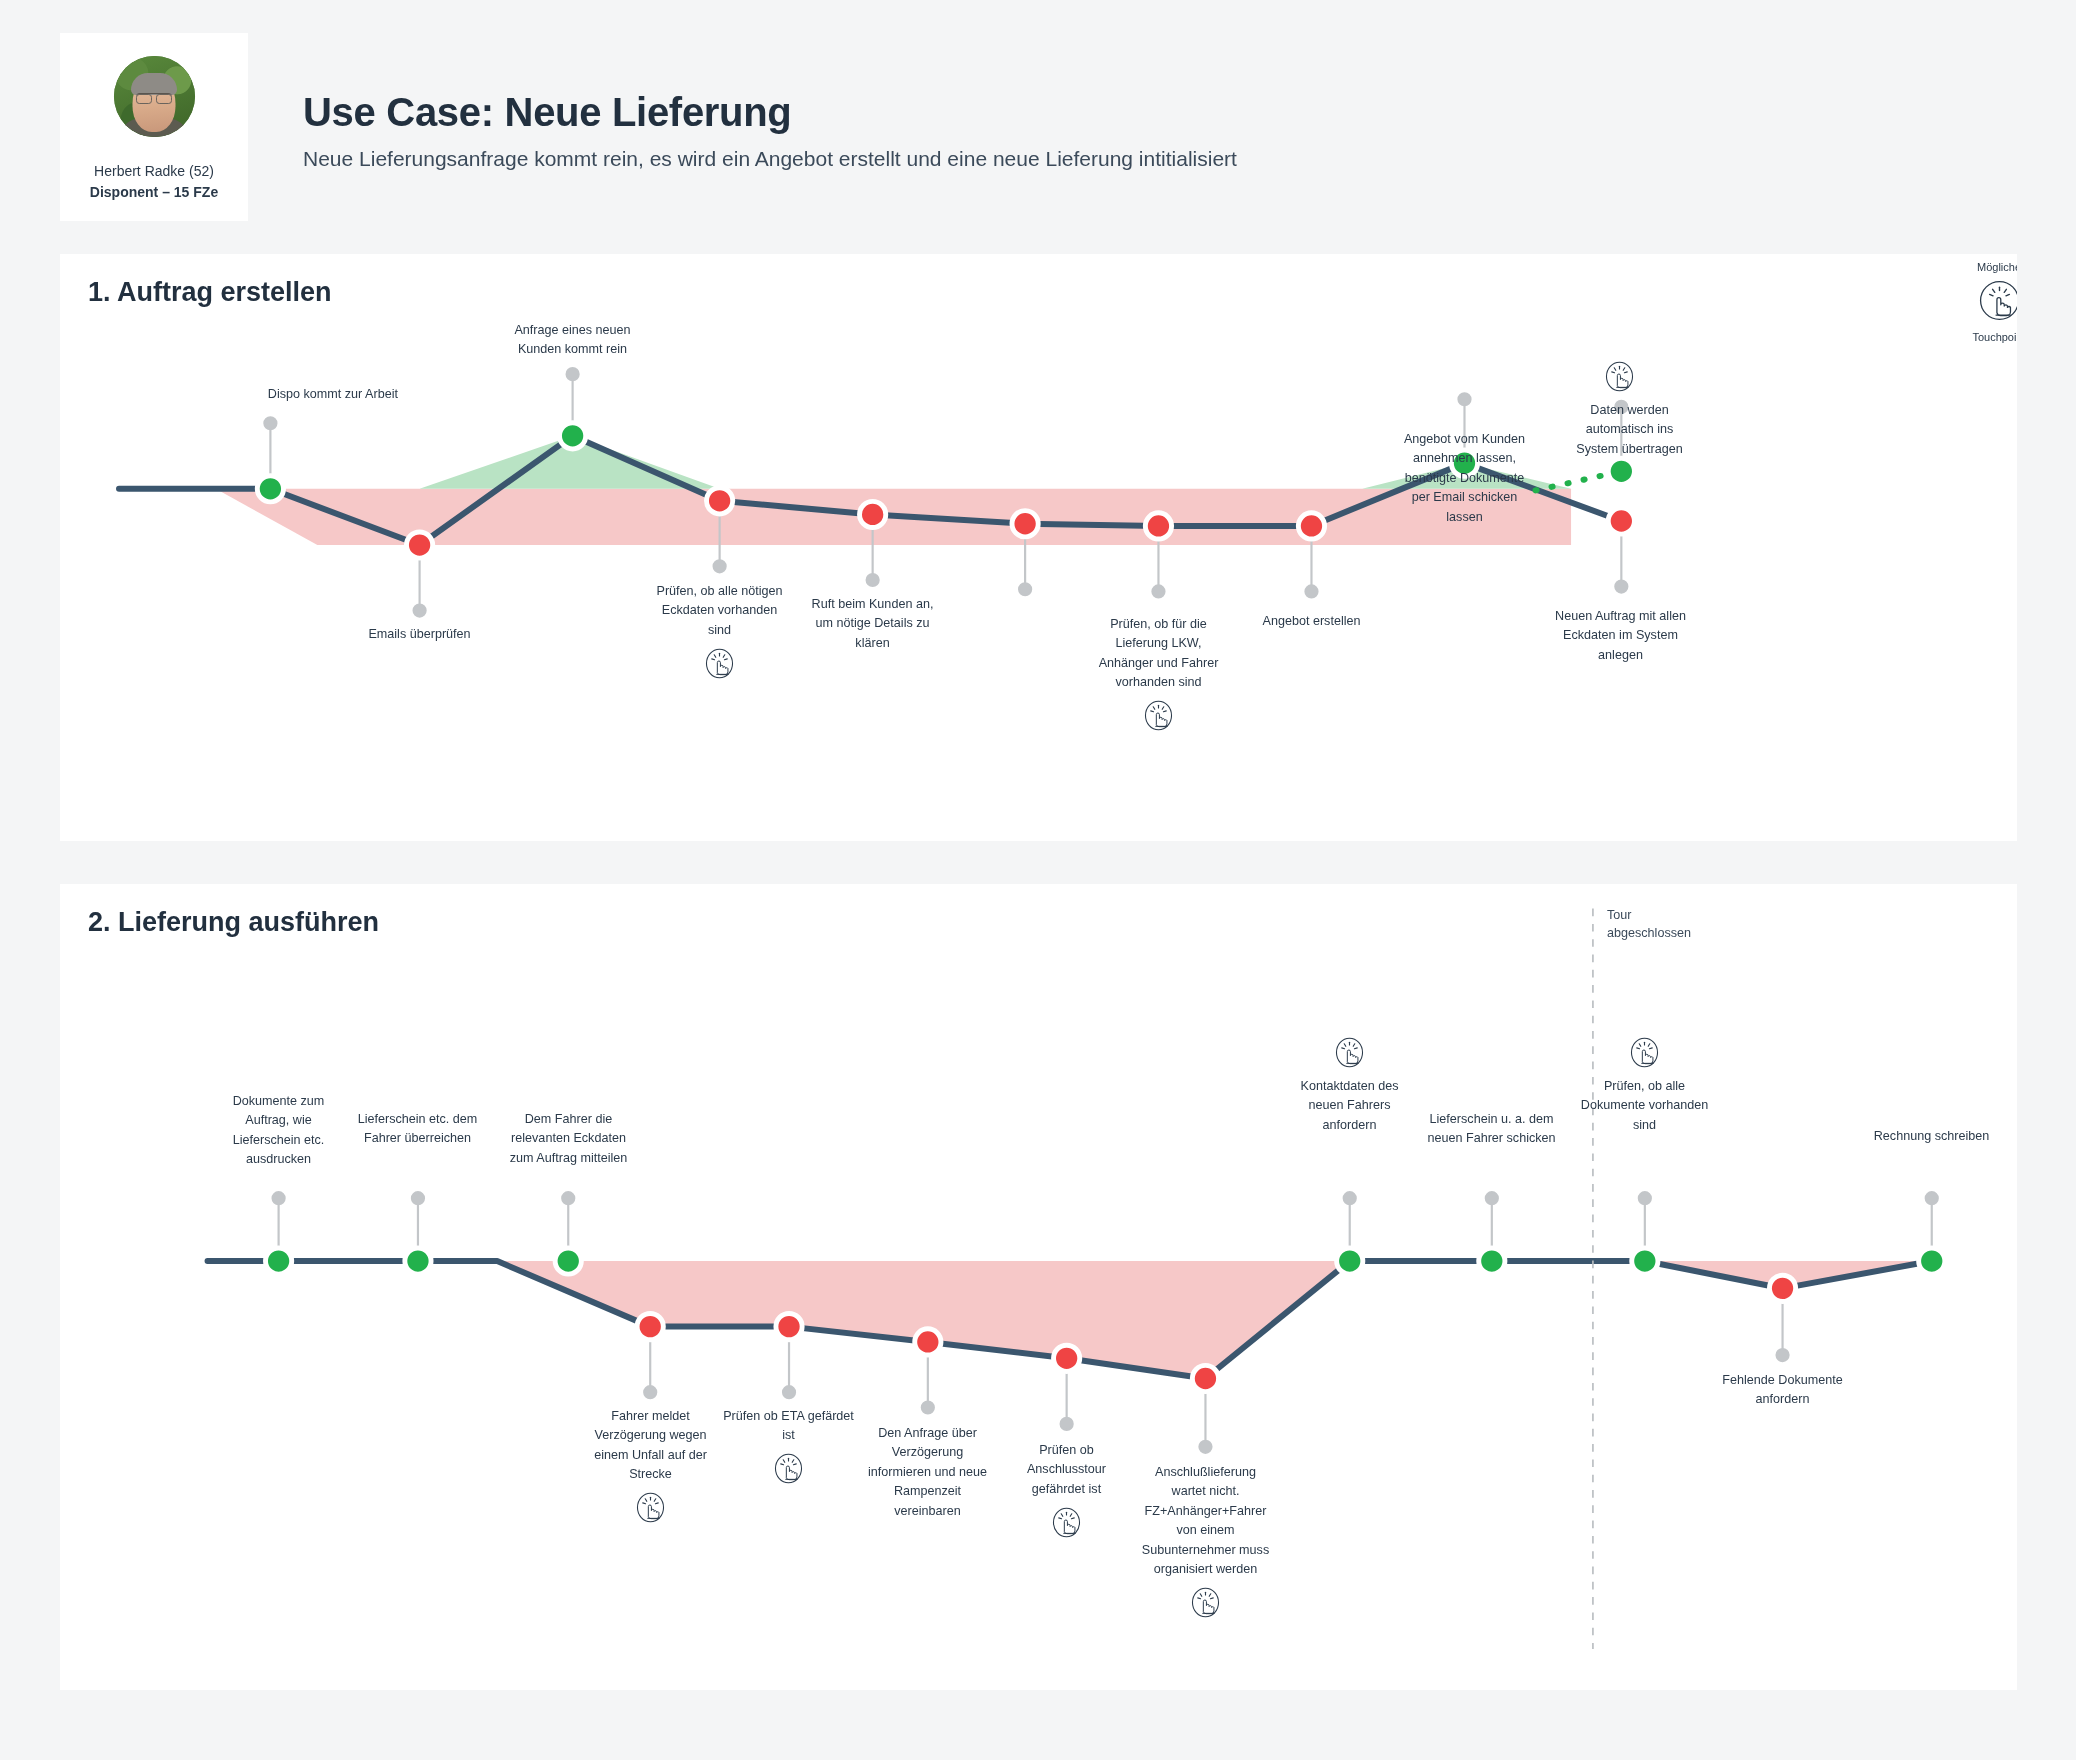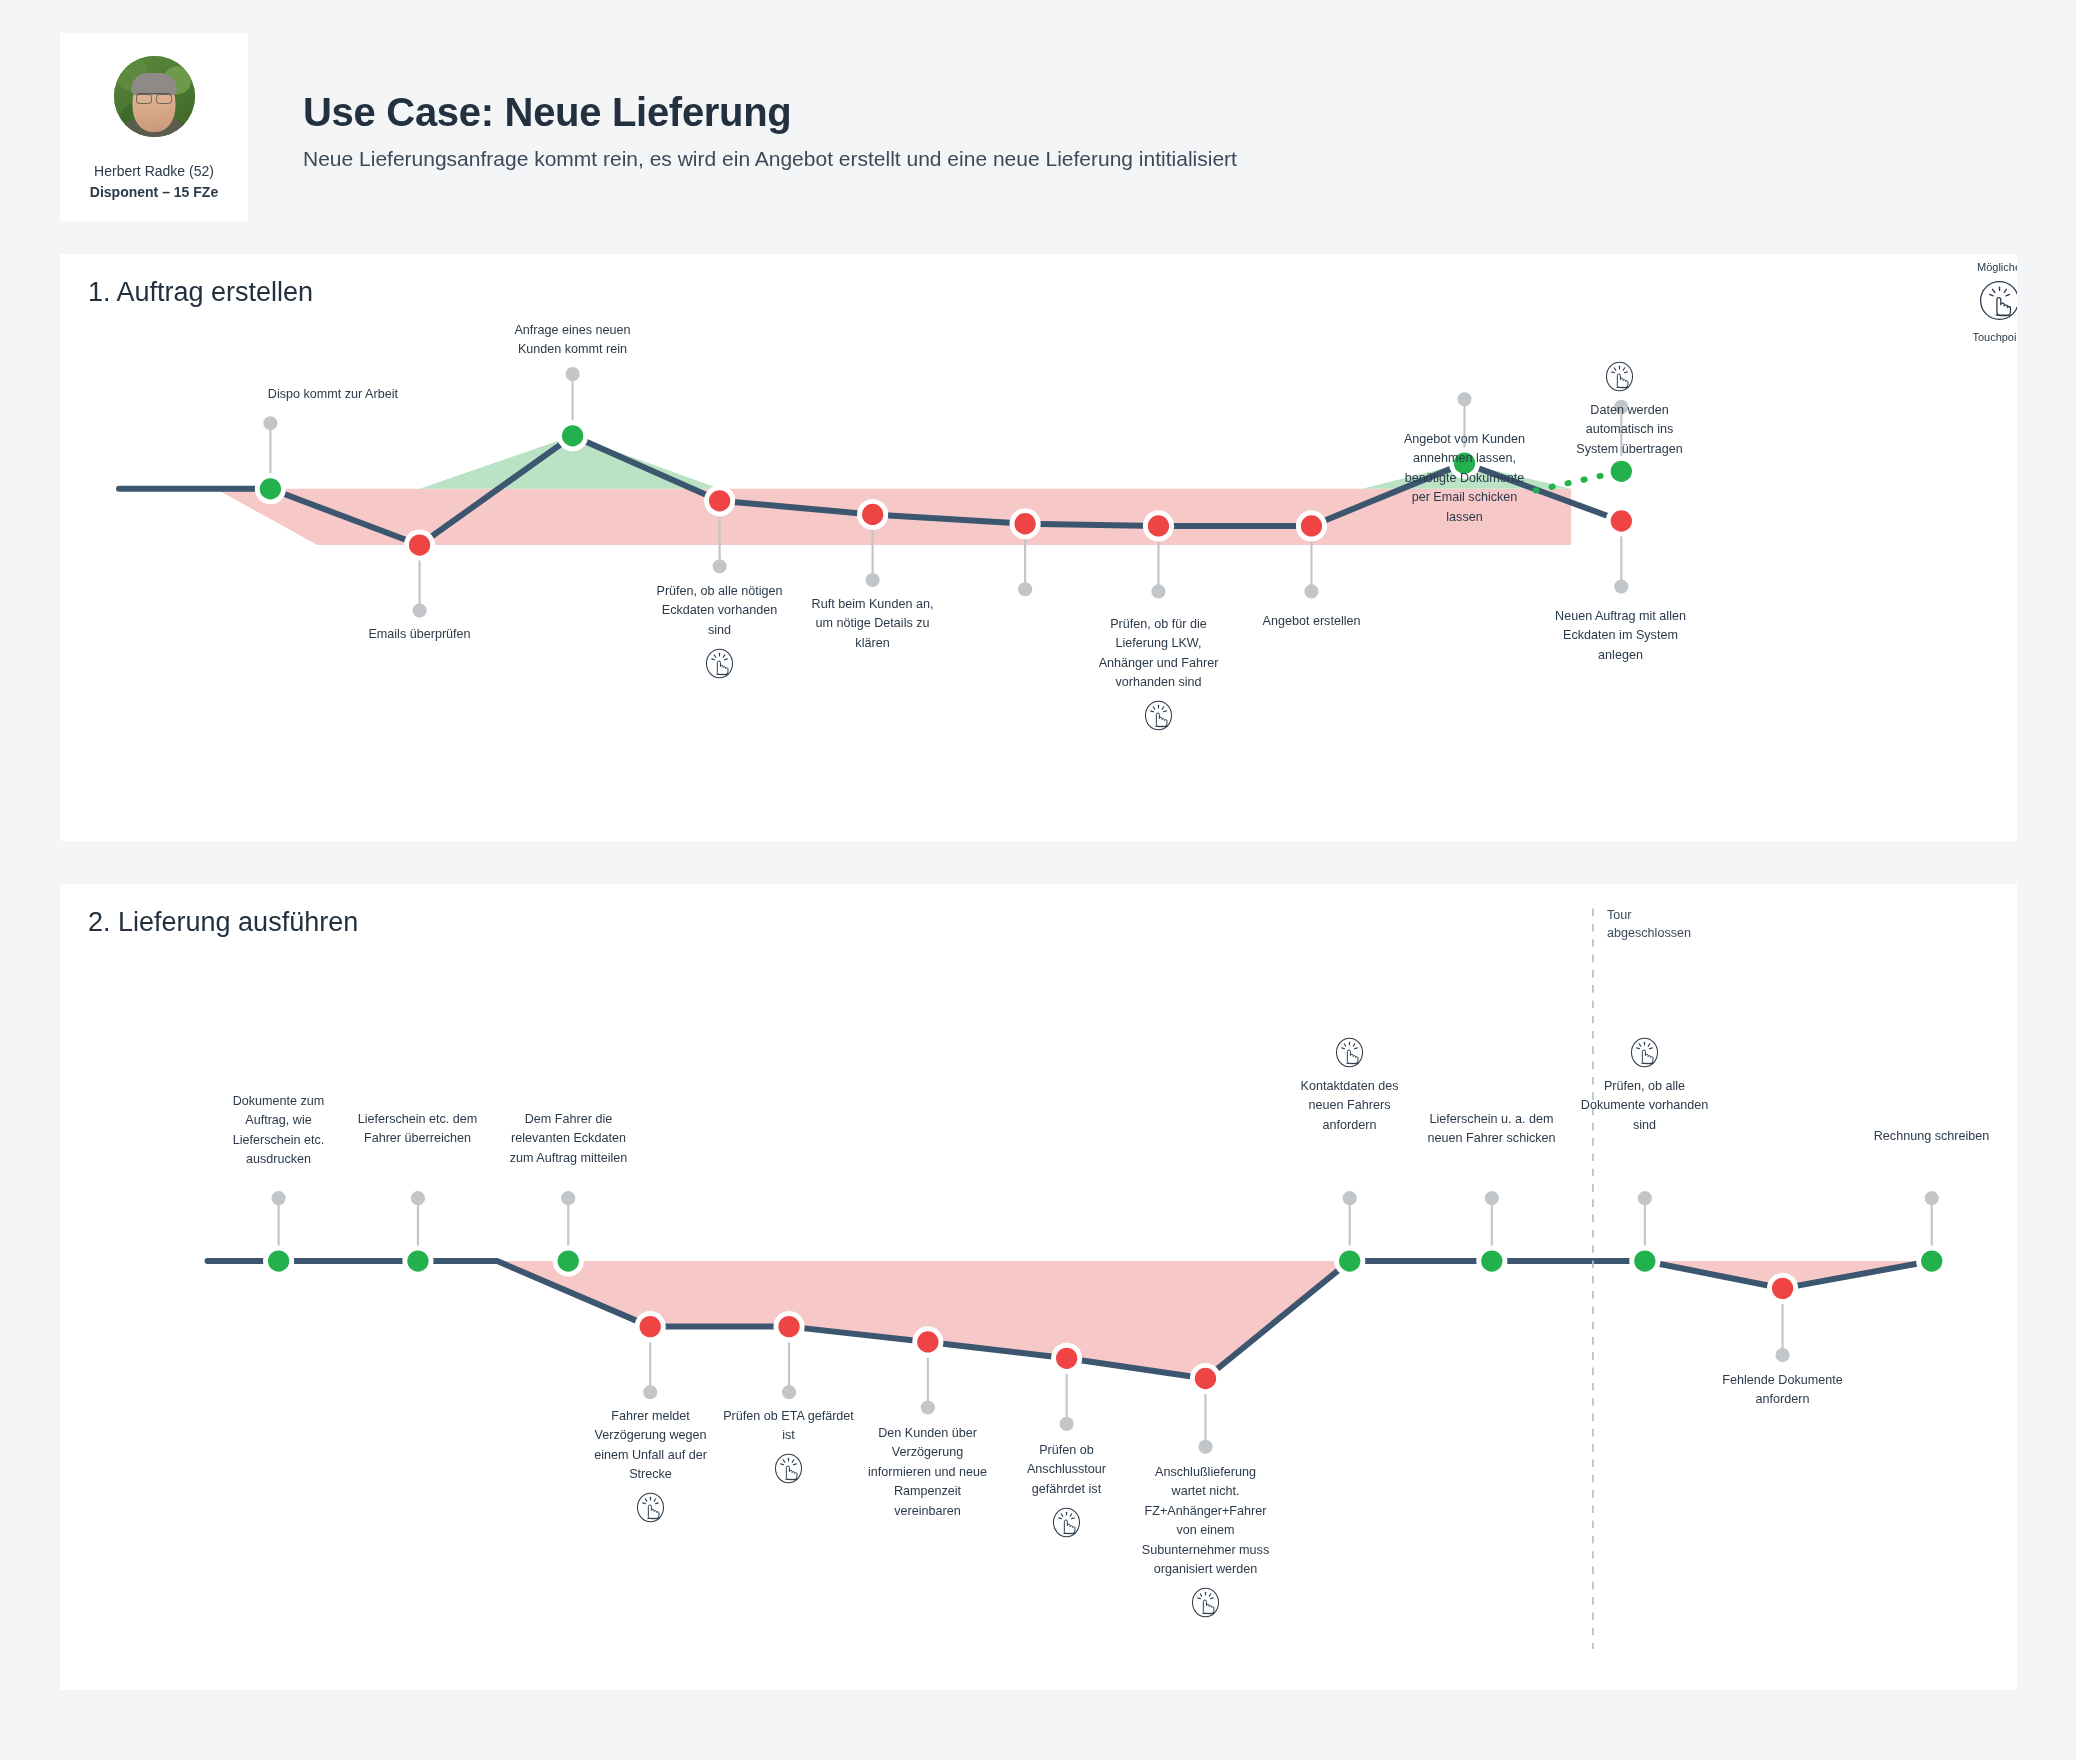--- a/index.html
+++ b/index.html
@@ -87,21 +87,21 @@
     margin: 0 60px 43px 60px;
     position: relative;
     overflow: hidden;
   }
   .section-1 { height: 587px; }
   .section-2 { height: 806px; }
   .section-title {
     position: absolute;
     left: 28px; top: 23px;
     font-size: 27px;
-    font-weight: 400;
+    font-weight: 700;
     color: #22303f;
   }
 
   
   .legend {
     position: absolute;
     top: 6.6px;
     width: 98px;
     text-align: center;
     font-size: 11px;
@@ -421,21 +421,21 @@
           <line x1="33" y1="22" x2="38" y2="30"></line>
         <line x1="67" y1="22" x2="62" y2="30"></line>
           <line x1="25" y1="35" x2="34" y2="38"></line>
         <line x1="75" y1="35" x2="66" y2="38"></line>
       </g>
       <path d="M43 80 L43 47 a5 5 0 0 1 10 0 L53 60 a4.3 4.3 0 0 1 8.6 0 L61.6 63 a4.3 4.3 0 0 1 8 0 L69.6 66 a4.3 4.3 0 0 1 7.6 0 L77.2 77 a9 9 0 0 1 -9 9 L52 86 a9 9 0 0 1 -9 -6 Z" fill="none" stroke="#2b3a4a" stroke-width="3.2" stroke-linejoin="round"></path>
       <line x1="41" y1="85" x2="78" y2="85" stroke="#2b3a4a" stroke-width="3.2" stroke-linecap="round"></line>
     </svg>
   </div>
 
-  <div class="label" style="left:739px; top:540px; width:257px;">Den Kunden über
+  <div class="label" style="left:739px; top:540px; width:257px;">Den Anfrage über
 Verzögerung
 informieren und neue
 Rampenzeit
 vereinbaren</div>
 
   <div style="position:absolute; left:878px; top:557px; width:257px;">
     <div class="label" style="position:static; width:100%;">Prüfen ob
 Anschlusstour
 gefährdet ist</div>
     <svg class="tp-icon" viewBox="0 0 100 100">

